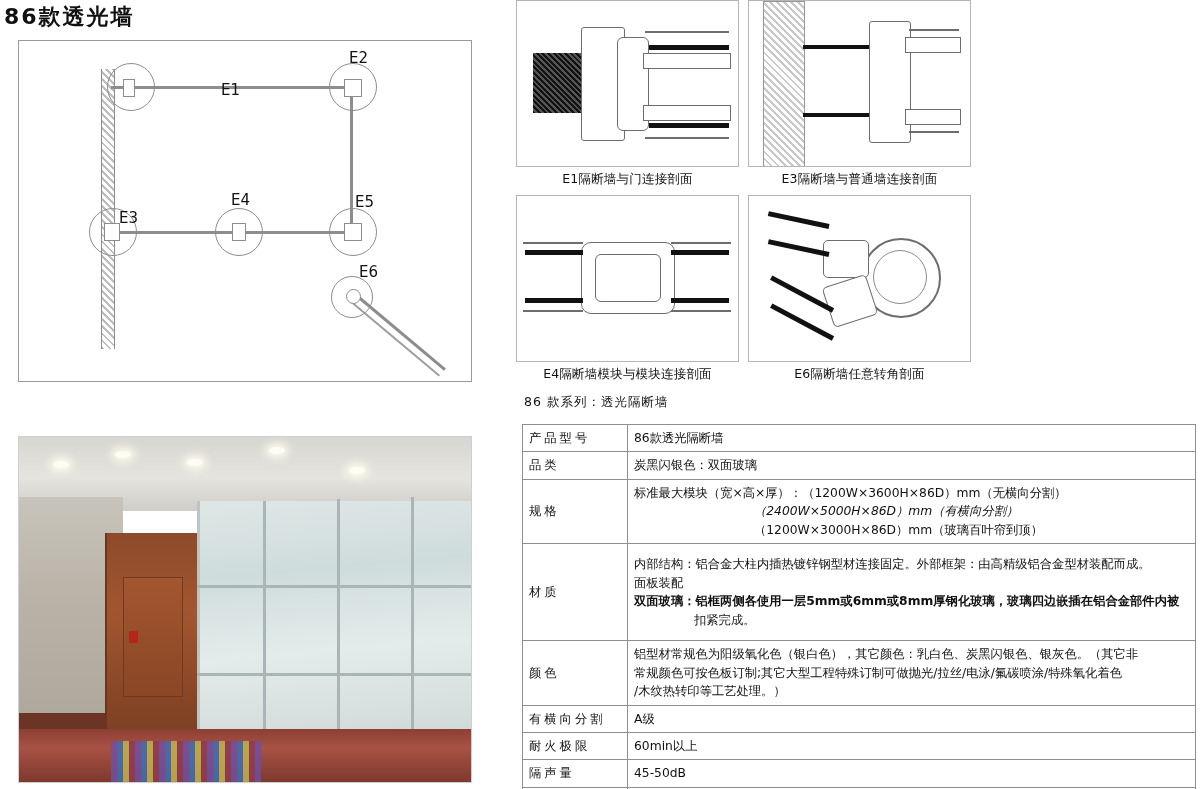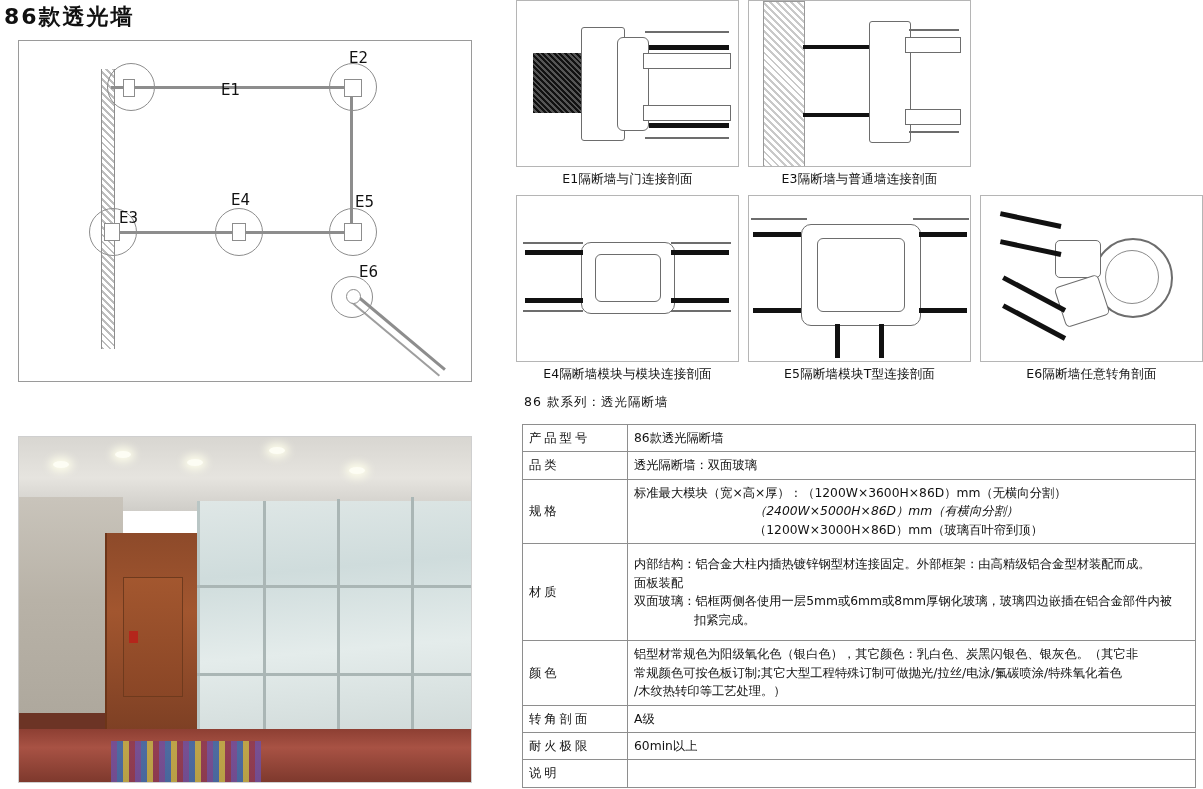--- a/index.html
+++ b/index.html
@@ -259,35 +259,20 @@
             <div class="pc blackbar" style="left:154px;top:54px;width:58px;height:5px;"></div>
             <div class="pc blackbar" style="left:154px;top:102px;width:58px;height:5px;"></div>
             <div class="pc thinline" style="left:6px;top:46px;width:60px;height:2px;"></div>
             <div class="pc thinline" style="left:6px;top:114px;width:60px;height:2px;"></div>
             <div class="pc thinline" style="left:154px;top:46px;width:60px;height:2px;"></div>
             <div class="pc thinline" style="left:154px;top:114px;width:60px;height:2px;"></div>
           </div>
           <div class="dcap">E4隔断墙模块与模块连接剖面</div>
         </div>
 
-        <div class="dcell">
-          <div class="dbox">
-            <div class="pc alu" style="left:52px;top:28px;width:118px;height:100px;border-radius:10px;"></div>
-            <div class="pc alu" style="left:68px;top:42px;width:86px;height:72px;border-radius:6px;"></div>
-            <div class="pc blackbar" style="left:4px;top:36px;width:48px;height:5px;"></div>
-            <div class="pc blackbar" style="left:4px;top:112px;width:48px;height:5px;"></div>
-            <div class="pc blackbar" style="left:170px;top:36px;width:48px;height:5px;"></div>
-            <div class="pc blackbar" style="left:170px;top:112px;width:48px;height:5px;"></div>
-            <div class="pc blackbar" style="left:86px;top:128px;width:5px;height:34px;"></div>
-            <div class="pc blackbar" style="left:130px;top:128px;width:5px;height:34px;"></div>
-            <div class="pc thinline" style="left:2px;top:22px;width:56px;height:2px;"></div>
-            <div class="pc thinline" style="left:164px;top:22px;width:56px;height:2px;"></div>
-          </div>
-          <div class="dcap">E5隔断墙模块T型连接剖面</div>
-        </div>
 
         <div class="dcell">
           <div class="dbox">
             <div class="pc" style="left:112px;top:42px;width:76px;height:76px;border:2px solid #6d6d6d;border-radius:50%;background:#fff;"></div>
             <div class="pc" style="left:124px;top:54px;width:52px;height:52px;border:1.5px solid #8b8b8b;border-radius:50%;"></div>
             <div class="pc alu" style="left:74px;top:44px;width:44px;height:36px;border-radius:5px;"></div>
             <div class="pc alu" style="left:78px;top:84px;width:44px;height:40px;border-radius:5px;transform:rotate(-18deg);"></div>
             <div class="pc blackbar" style="left:18px;top:28px;width:62px;height:5px;transform:rotate(12deg);transform-origin:100% 50%;"></div>
             <div class="pc blackbar" style="left:18px;top:56px;width:62px;height:5px;transform:rotate(12deg);transform-origin:100% 50%;"></div>
             <div class="pc blackbar" style="left:14px;top:112px;width:70px;height:5px;transform:rotate(28deg);transform-origin:100% 50%;"></div>
@@ -304,58 +289,64 @@
       <tbody>
         <tr>
           <td class="k">产品型号</td>
           <td class="v">
             <span class="vline">86款透光隔断墙</span>
           </td>
         </tr>
         <tr>
           <td class="k">品类</td>
           <td class="v">
-            <span class="vline">透光隔断墙：双面玻璃</span>
+            <span class="vline">炭黑闪银色：双面玻璃</span>
           </td>
         </tr>
         <tr>
           <td class="k">规格</td>
           <td class="v">
             <span class="vline">标准最大模块（宽×高×厚）：（1200W×3600H×86D）mm（无横向分割）</span>
             <span class="vline" style="padding-left:120px;font-style:italic;">（2400W×5000H×86D）mm（有横向分割）</span>
             <span class="vline" style="padding-left:120px;">（1200W×3000H×86D）mm（玻璃百叶帘到顶）</span>
           </td>
         </tr>
         <tr>
           <td class="k">材质</td>
           <td class="v" style="height:88px;">
             <span class="vline">内部结构：铝合金大柱内插热镀锌钢型材连接固定。外部框架：由高精级铝合金型材装配而成。</span>
             <span class="vline">面板装配</span>
-            <span class="vline" style="">双面玻璃：铝框两侧各使用一层5mm或6mm或8mm厚钢化玻璃，玻璃四边嵌插在铝合金部件内被</span>
+            <span class="vline" style="font-weight:bold;">双面玻璃：铝框两侧各使用一层5mm或6mm或8mm厚钢化玻璃，玻璃四边嵌插在铝合金部件内被</span>
             <span class="vline" style="padding-left:60px;">扣紧完成。</span>
           </td>
         </tr>
         <tr>
           <td class="k">颜色</td>
           <td class="v">
             <span class="vline">铝型材常规色为阳级氧化色（银白色），其它颜色：乳白色、炭黑闪银色、银灰色。（其它非</span>
             <span class="vline">常规颜色可按色板订制;其它大型工程特殊订制可做抛光/拉丝/电泳/氟碳喷涂/特殊氧化着色</span>
             <span class="vline">/木纹热转印等工艺处理。）</span>
           </td>
         </tr>
         <tr>
-          <td class="k">转角剖面</td>
+          <td class="k">有横向分割</td>
           <td class="v">
             <span class="vline">A级</span>
           </td>
         </tr>
         <tr>
           <td class="k">耐火极限</td>
           <td class="v">
             <span class="vline">60min以上</span>
+          </td>
+        </tr>
+        <tr>
+          <td class="k">隔声量</td>
+          <td class="v">
+            <span class="vline">45-50dB</span>
           </td>
         </tr>
         <tr>
           <td class="k">说明</td>
           <td class="v">
             
           </td>
         </tr>
       </tbody>
     </table>

